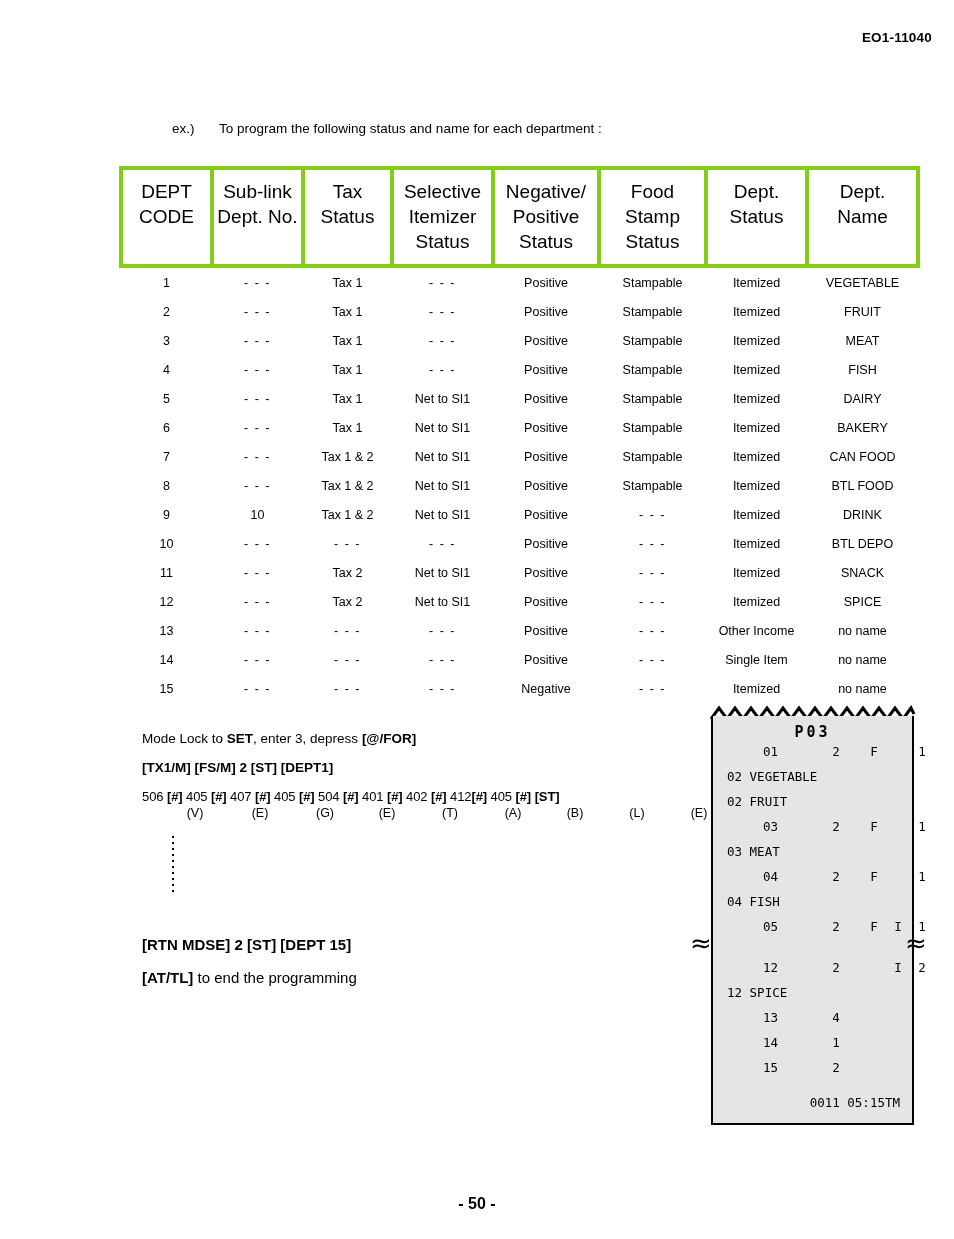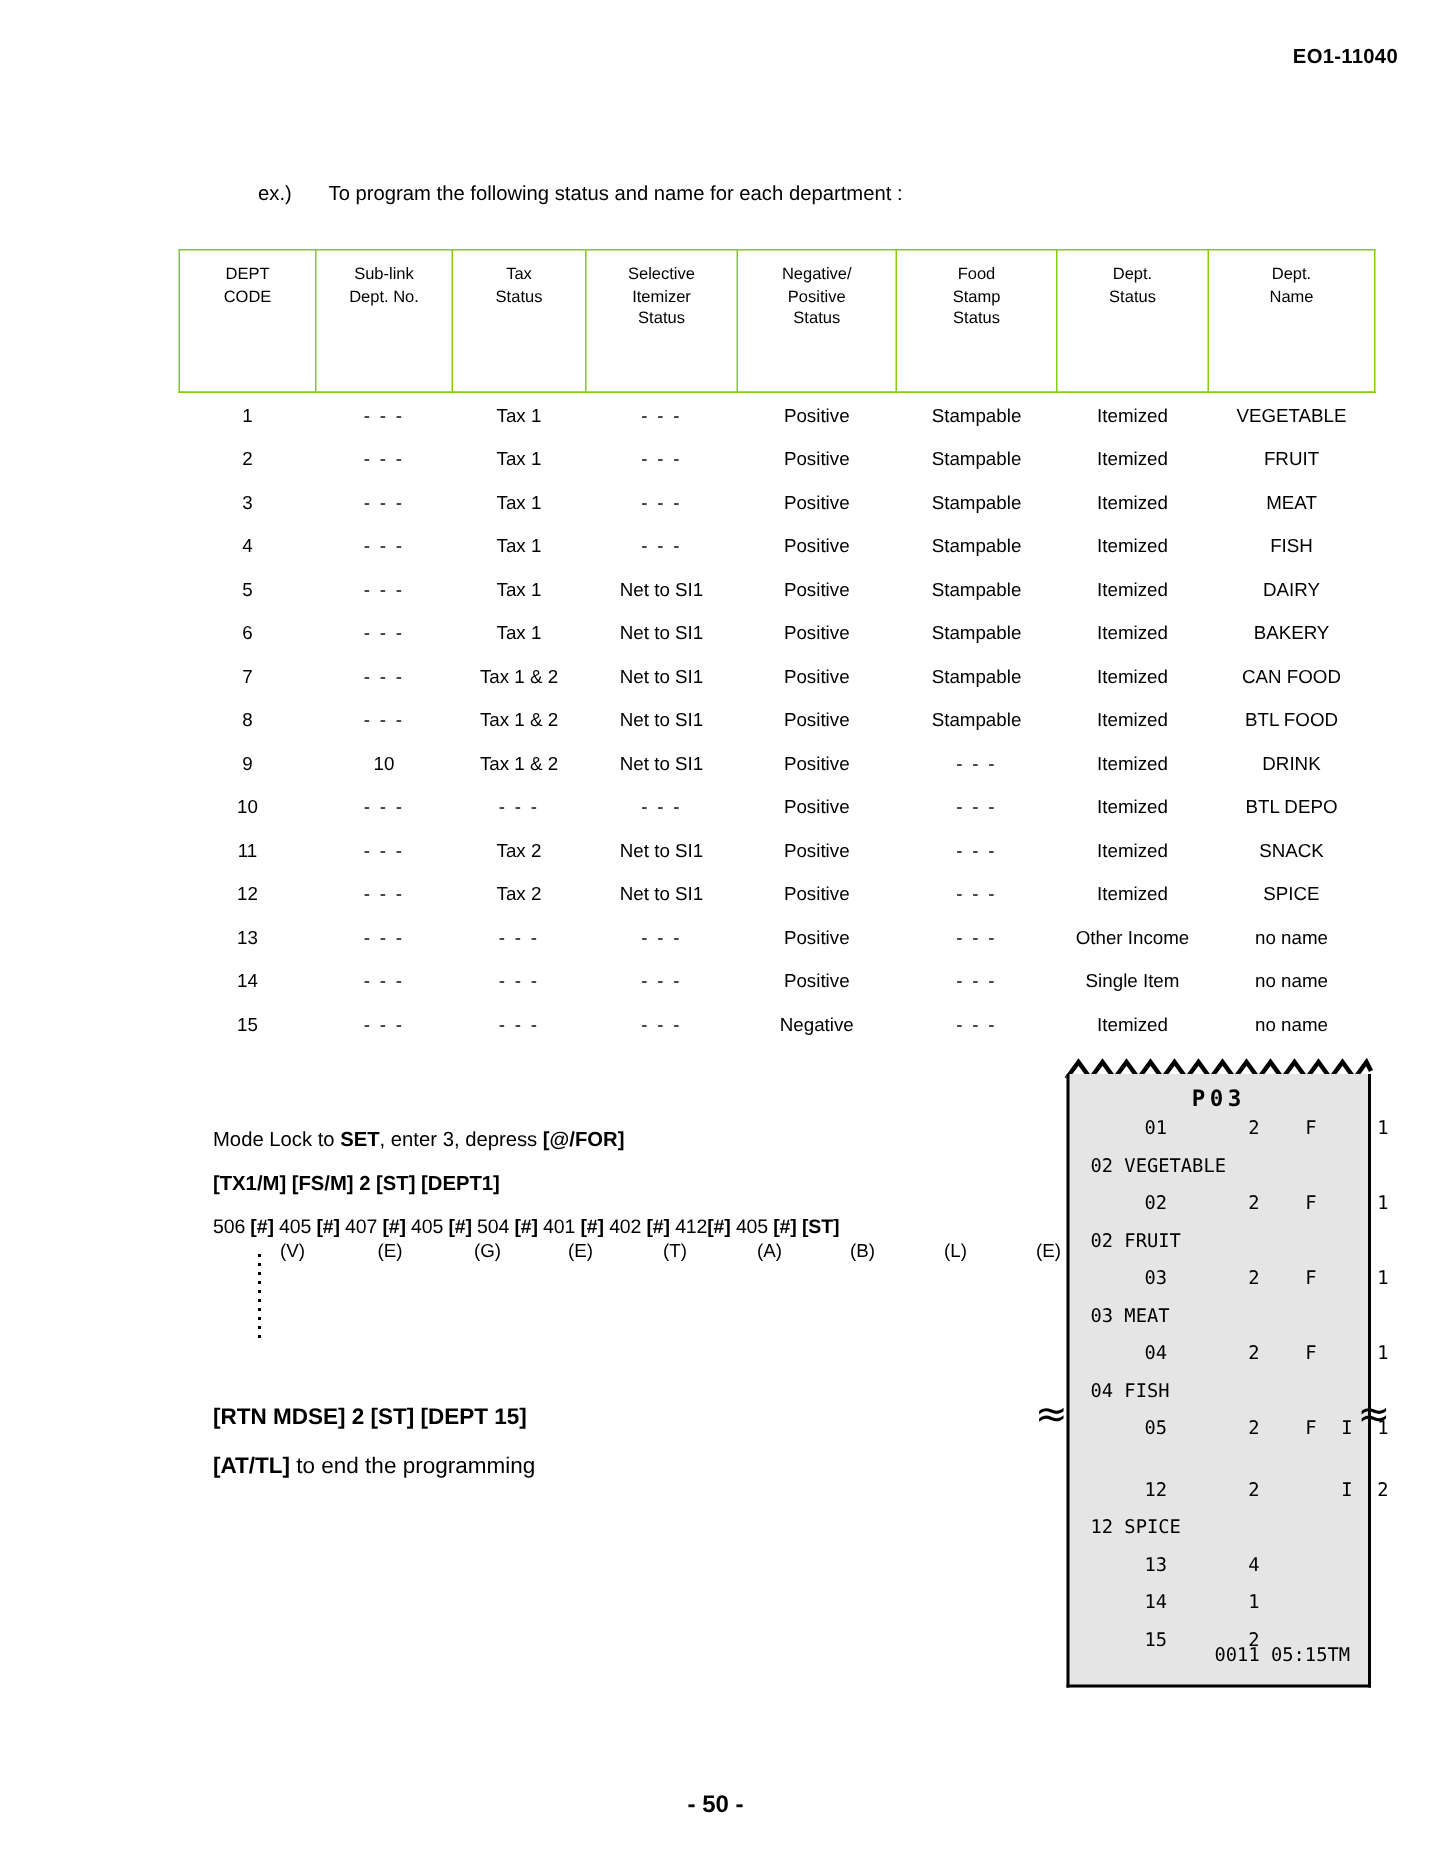--- a/index.html
+++ b/index.html
@@ -45,25 +45,25 @@
     top: 166px;
     left: 119px;
     width: 797px;
   }
   table.spec {
     border-collapse: collapse;
     width: 797px;
     table-layout: fixed;
   }
   table.spec thead th {
-    border: 1px solid #84cc16;
+    border: 4px solid #84cc16;
     height: 84px;
     vertical-align: top;
     padding-top: 9px;
-    font-size: 11px;
+    font-size: 19px;
     font-weight: 400;
     line-height: 1.32;
     text-align: center;
   }
   table.spec thead th .hl {
     display: block;
   }
   table.spec tbody td {
     border: none;
     height: 29px;
@@ -84,21 +84,20 @@
 
   .dash { letter-spacing: 1.5px; }
 
   
   .instructions {
     position: absolute;
     top: 731px;
     left: 142px;
     font-size: 13.5px;
     width: 580px;
-    margin-top: 21px;
   }
   .instructions .line {
     margin-bottom: 14px;
     white-space: nowrap;
   }
   .instructions b { font-weight: 700; }
 
   .keyseq {
     font-size: 13px;
     white-space: nowrap;
@@ -455,21 +454,20 @@
     <polyline points="2,14 10,3 18,14 26,3 34,14 42,3 50,14 58,3 66,14 74,3 82,14 90,3 98,14 106,3 114,14 122,3 130,14 138,3 146,14 154,3 162,14 170,3 178,14 186,3 194,14 202,3 205,9" fill="none" stroke="#000" stroke-width="3"></polyline>
   </svg>
 </div>
 
 <div class="receipt">
   <div class="receipt-inner">
     <div class="rcpt-title">P03</div>
     <div id="receipt-rows-top">
         <div class="rrow"><span class="rcol-code">01</span><span class="rcol-qty">2</span><span class="rcol-flag">F</span><span class="rcol-i"></span><span class="rcol-num">1</span></div>
         <div class="rname">02 VEGETABLE</div>
-        <div class="rrow"><span class="rcol-code">02</span><span class="rcol-qty">2</span><span class="rcol-flag">F</span><span class="rcol-i"></span><span class="rcol-num">1</span></div>
         <div class="rname">02 FRUIT</div>
         <div class="rrow"><span class="rcol-code">03</span><span class="rcol-qty">2</span><span class="rcol-flag">F</span><span class="rcol-i"></span><span class="rcol-num">1</span></div>
         <div class="rname">03 MEAT</div>
         <div class="rrow"><span class="rcol-code">04</span><span class="rcol-qty">2</span><span class="rcol-flag">F</span><span class="rcol-i"></span><span class="rcol-num">1</span></div>
         <div class="rname">04 FISH</div>
         <div class="rrow"><span class="rcol-code">05</span><span class="rcol-qty">2</span><span class="rcol-flag">F</span><span class="rcol-i">I</span><span class="rcol-num">1</span></div>
       </div>
     <div class="break-gap"></div>
     <div id="receipt-rows-bottom">
         <div class="rrow"><span class="rcol-code">12</span><span class="rcol-qty">2</span><span class="rcol-flag"></span><span class="rcol-i">I</span><span class="rcol-num">2</span></div>

